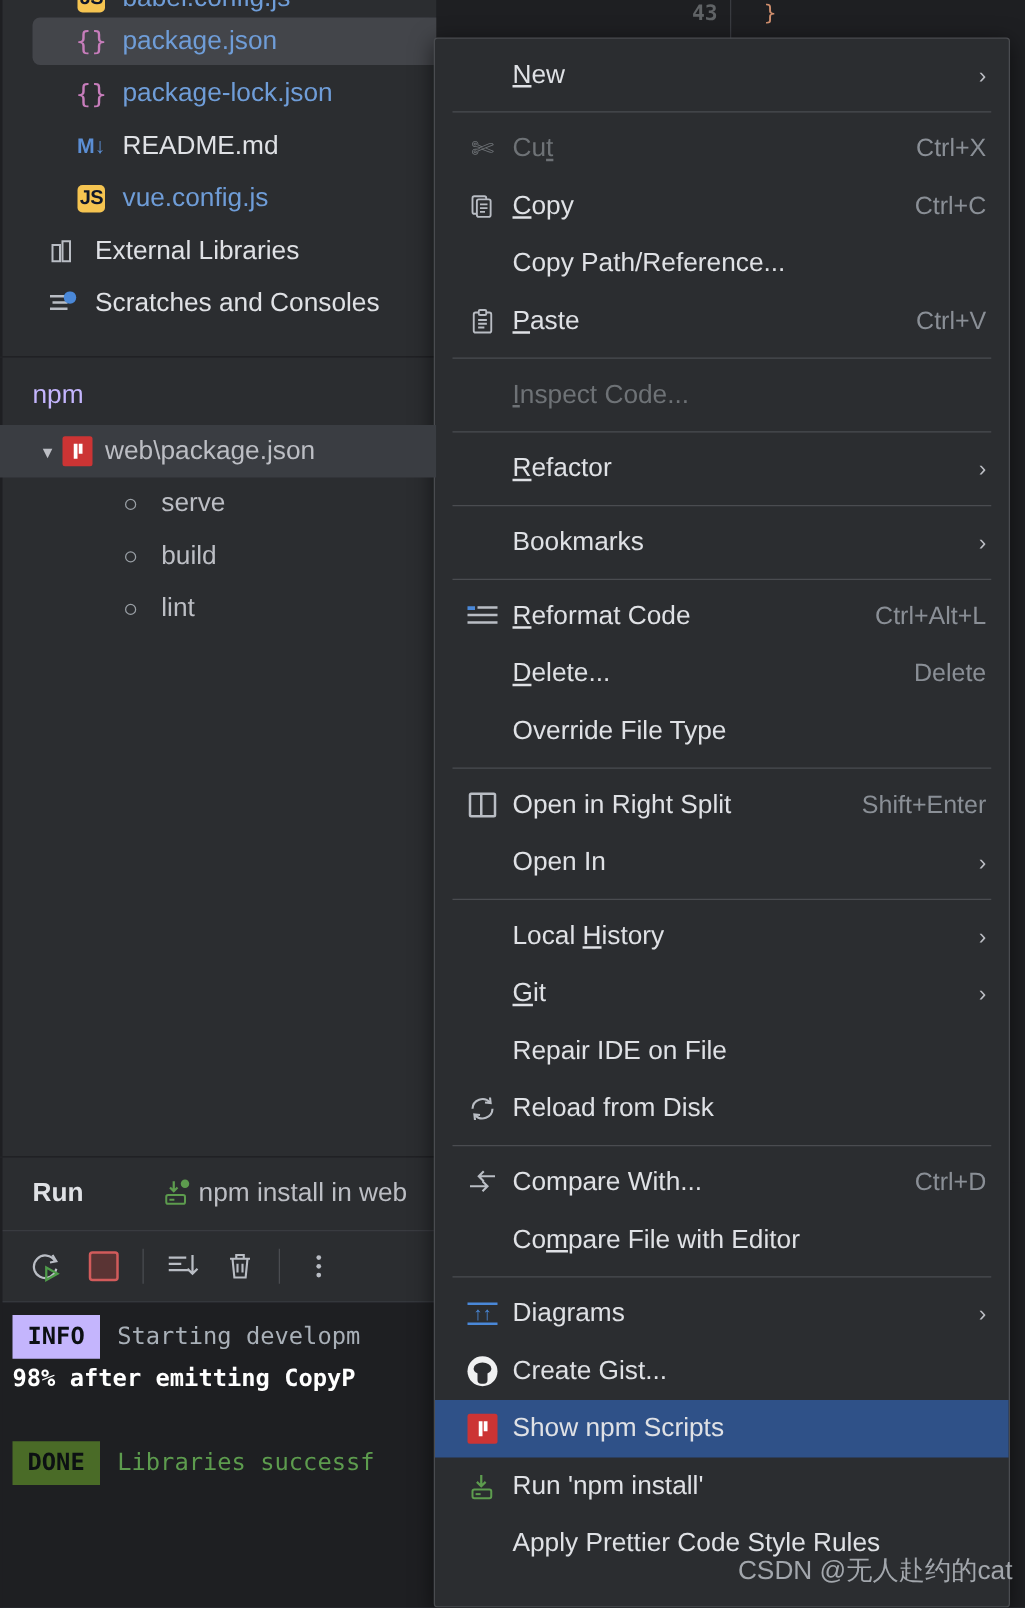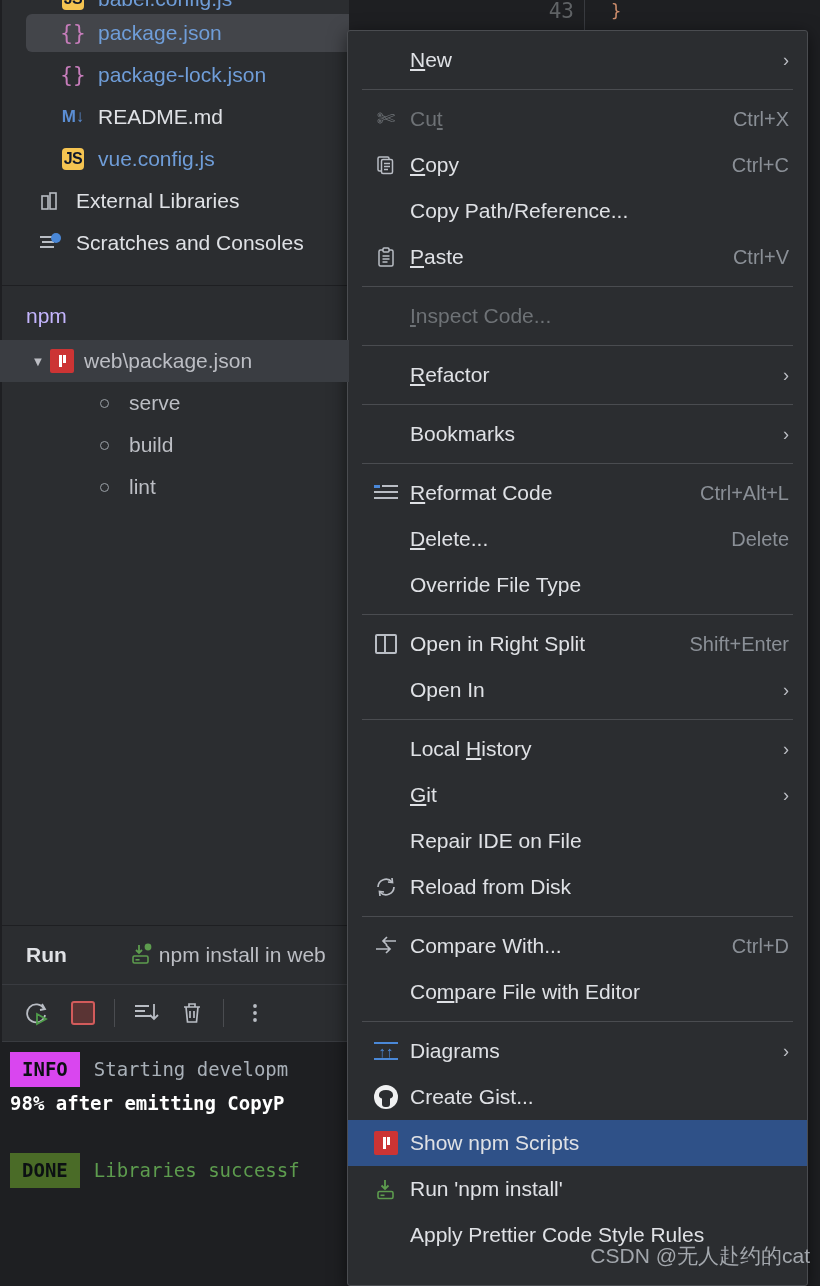--- a/index.html
+++ b/index.html
@@ -11,21 +11,21 @@
   }
   #root { position: relative; width: 820px; height: 1286px; background: #1e1f22; }
 
   
   .editor-strip {
     position: absolute; left: 504px; top: 0; width: 316px; height: 46px;
     background: #1e1f22; display: flex;
   }
   .ed-gutter {
     width: 80px; text-align: right; padding-right: 10px; color: #606366;
-    font-family: "DejaVu Sans Mono", monospace; font-size: 21px; line-height: 22px;
+    font-family: "DejaVu Sans Mono", monospace; font-size: 17px; line-height: 22px; font-weight: bold;
   }
   .ed-sep { width: 1px; background: #393b40; }
   .ed-code {
     flex: 1; color: #cf8e6d; font-family: "DejaVu Sans Mono", monospace;
     font-size: 17px; line-height: 22px; padding-left: 26px;
   }
   .editor-right {
     position: absolute; left: 798px; top: 46px; width: 22px; height: 900px;
     background: #1e1f22; font-family: "DejaVu Sans Mono", monospace;
     font-size: 16px; line-height: 34px; color: #cf8e6d; overflow: hidden;
@@ -128,21 +128,21 @@
   .tb-div { width: 1px; height: 28px; background: #4a4c50; margin: 0 8px; }
   .console {
     background: #1e1f22; height: 244px; padding: 10px 0 0 10px;
     font-family: "DejaVu Sans Mono", monospace; font-size: 19px; line-height: 33px;
     overflow: hidden; white-space: nowrap;
   }
   .tag {
     display: inline-block; padding: 1px 12px; color: #1e1f22; font-weight: bold;
     margin-right: 14px;
   }
-  .tag-info { background: #d946ef; color: #0c1013; }
+  .tag-info { background: #c4b5fd; color: #0c1013; }
   .tag-done { background: #4a6b27; color: #0c1013; }
   .c-gray { color: #a9b0b8; }
   .c-white { color: #ffffff; font-weight: bold; }
   .c-green { color: #5d9c4e; }
 
   
   .ctx {
     position: absolute; left: 347px; top: 30px; width: 461px; height: 1256px;
     background: #2b2d30; border: 1px solid #4a4c50; border-radius: 3px;
     box-shadow: 0 4px 18px rgba(0,0,0,.55); overflow: hidden; padding: 6px 0;

